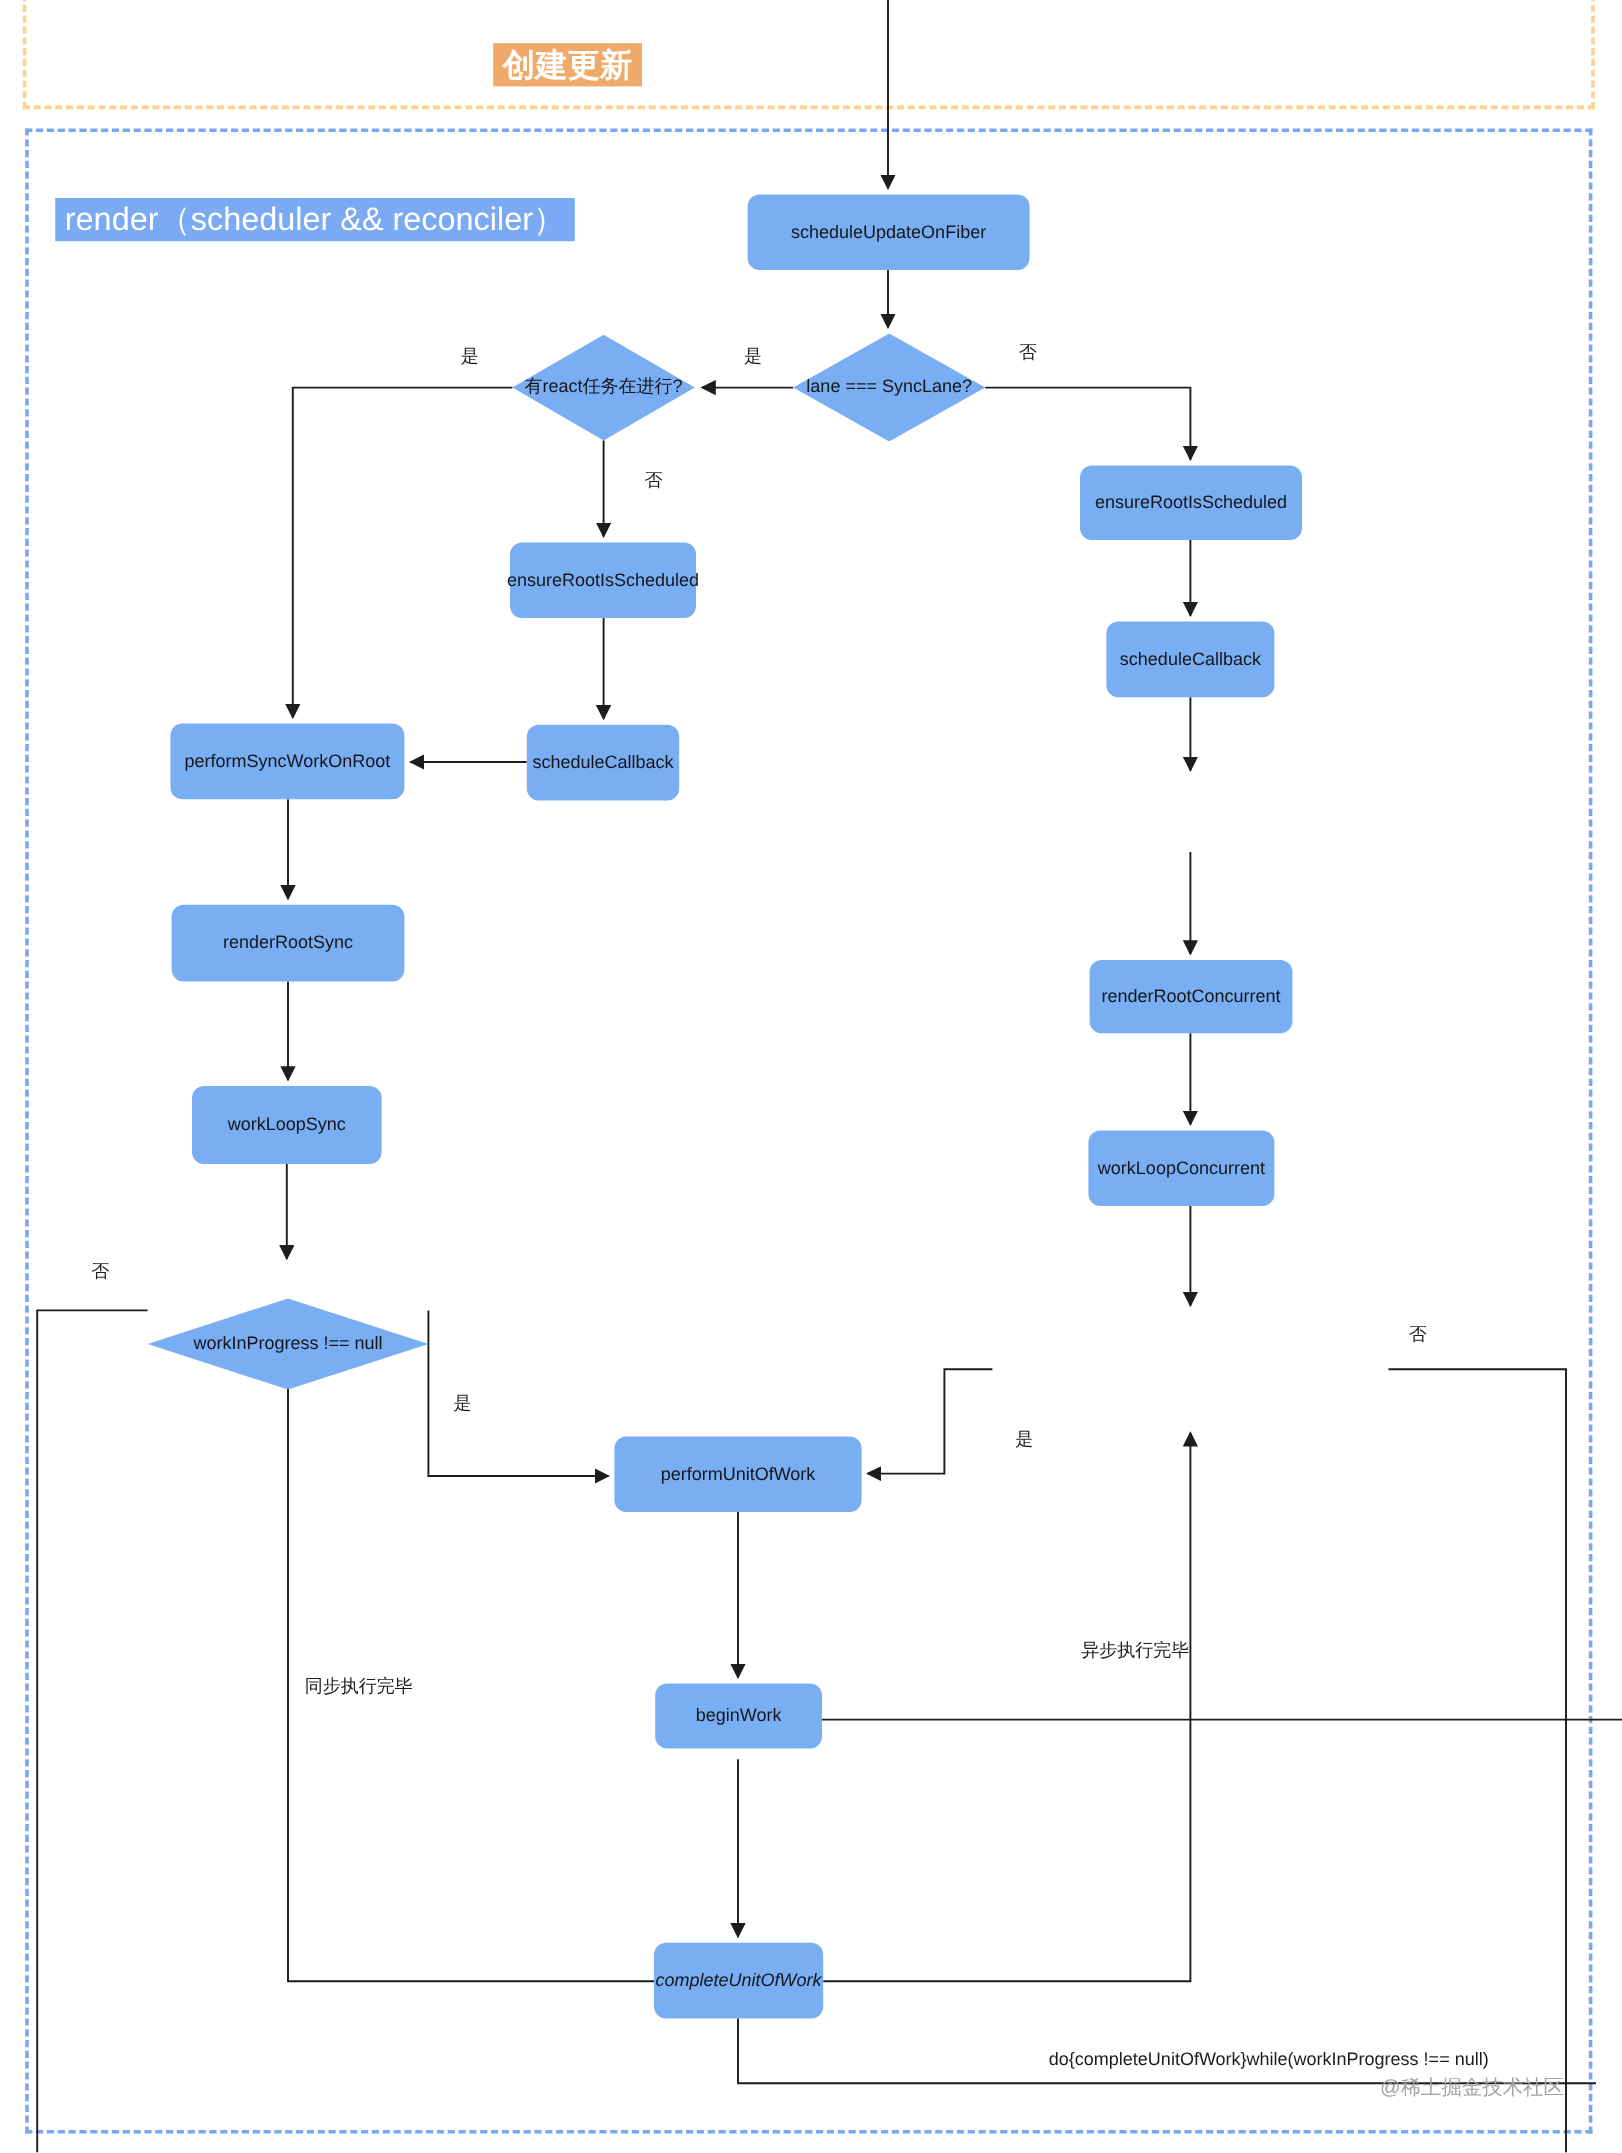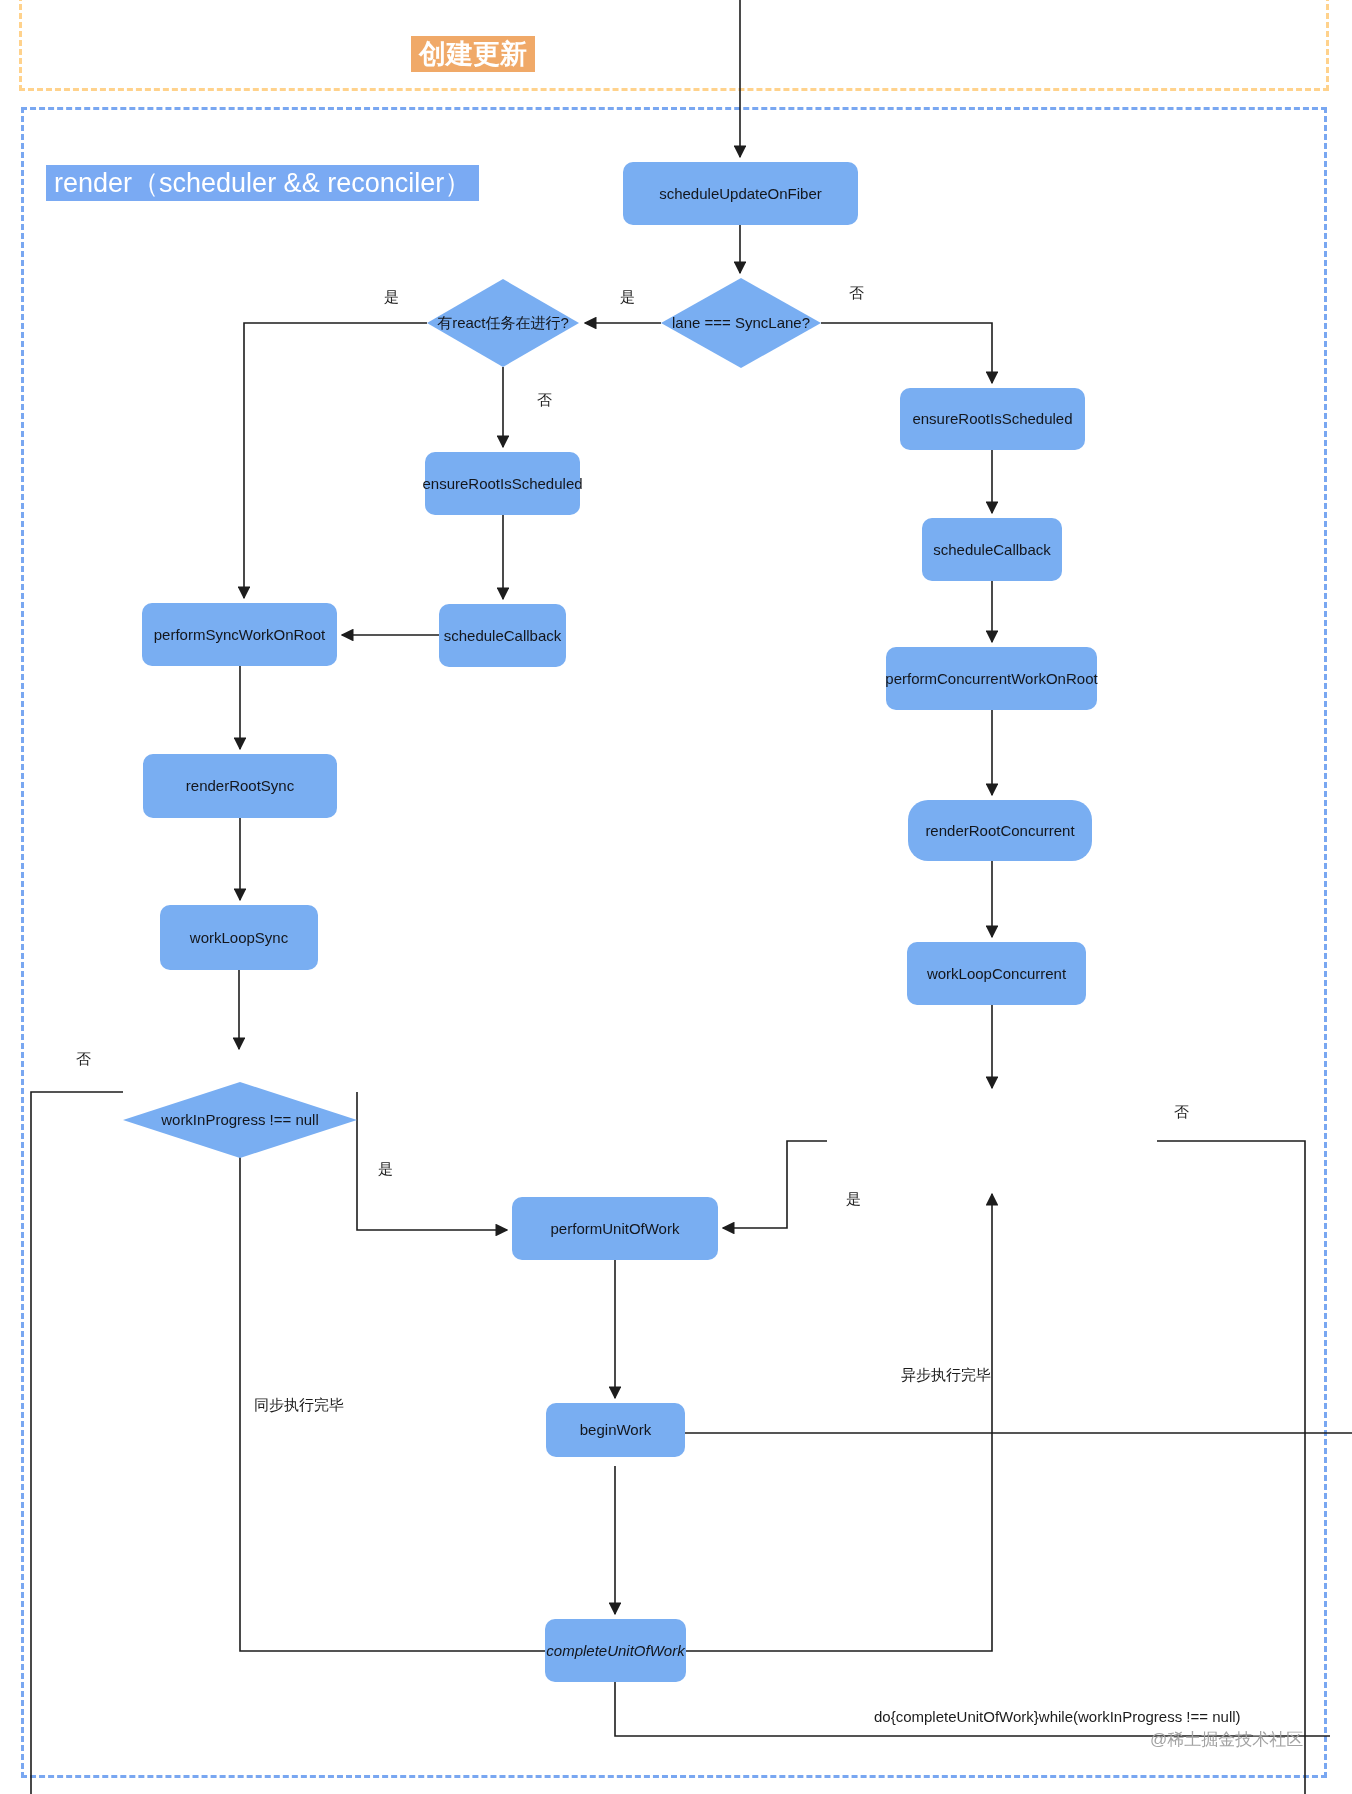--- a/index.html
+++ b/index.html
@@ -78,23 +78,22 @@
       <path d="M615 1466 V1614" marker-end="url(#arr)"></path>
       <path d="M545 1651 H240 V1135" marker-end="url(#arr)"></path>
       <path d="M686 1651 H992 V1194" marker-end="url(#arr)"></path>
       <path d="M615 1682 V1736 H1330"></path>
     </g>
   </svg>
 
   <div class="node" style="left:623px;top:162px;width:235px;height:63px;">scheduleUpdateOnFiber</div>
   <div class="node" style="left:900px;top:388px;width:185px;height:62px;">ensureRootIsScheduled</div>
   <div class="node" style="left:922px;top:518px;width:140px;height:63px;">scheduleCallback</div>
-  <div class="node" style="left:886px;top:647px;width:211px;height:63px;">performConcurrentWorkOnRoot</div>
-  <div class="node" style="left:908px;top:800px;width:184px;height:61px;border-radius:20px;">renderRootConcurrent</div>
-  <div class="node" style="left:907px;top:942px;width:179px;height:63px;">workLoopConcurrent</div>
+  <div class="node" style="left:908px;top:800px;width:169px;height:61px;">renderRootConcurrent</div>
+  <div class="node" style="left:907px;top:942px;width:155px;height:63px;">workLoopConcurrent</div>
   <div class="node" style="left:425px;top:452px;width:155px;height:63px;">ensureRootIsScheduled</div>
   <div class="node" style="left:439px;top:604px;width:127px;height:63px;">scheduleCallback</div>
   <div class="node" style="left:142px;top:603px;width:195px;height:63px;">performSyncWorkOnRoot</div>
   <div class="node" style="left:143px;top:754px;width:194px;height:64px;">renderRootSync</div>
   <div class="node" style="left:160px;top:905px;width:158px;height:65px;">workLoopSync</div>
   <div class="node" style="left:512px;top:1197px;width:206px;height:63px;">performUnitOfWork</div>
   <div class="node" style="left:546px;top:1403px;width:139px;height:54px;">beginWork</div>
   <div class="node" style="left:545px;top:1619px;width:141px;height:63px;font-style:italic;">completeUnitOfWork</div>
 
   <div class="diamond" style="left:661px;top:278px;width:160px;height:90px;">lane === SyncLane?</div>

